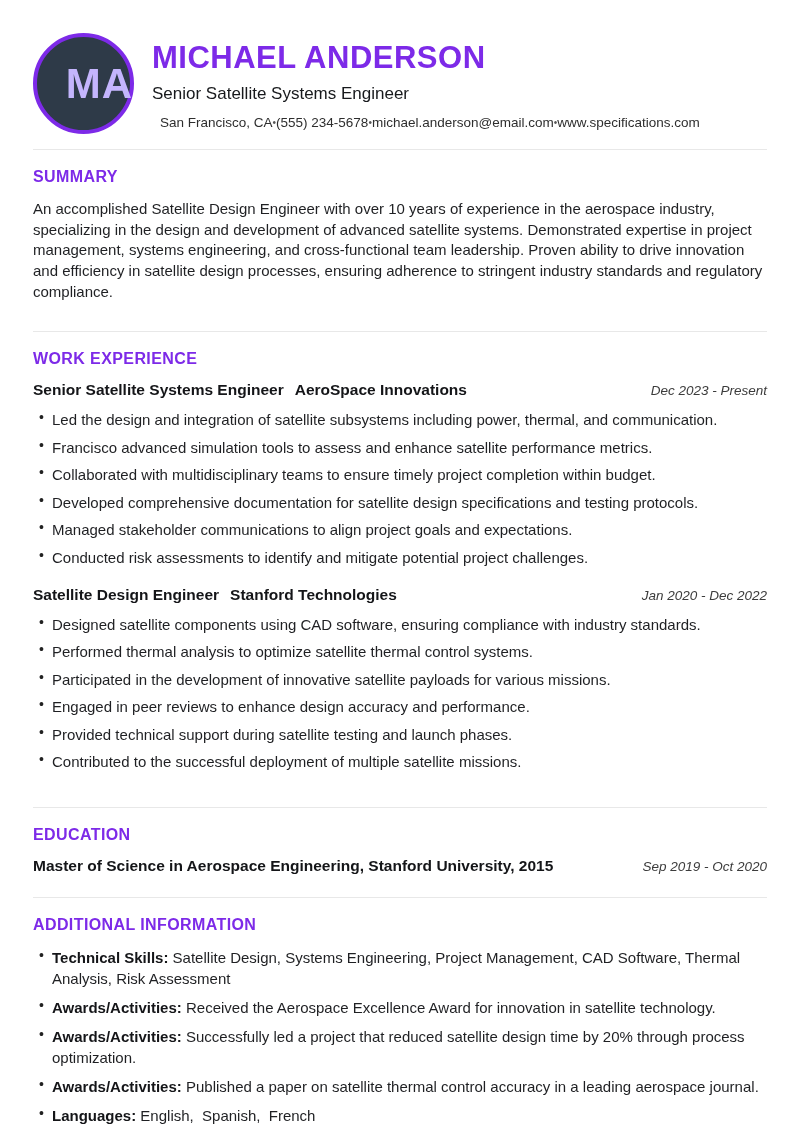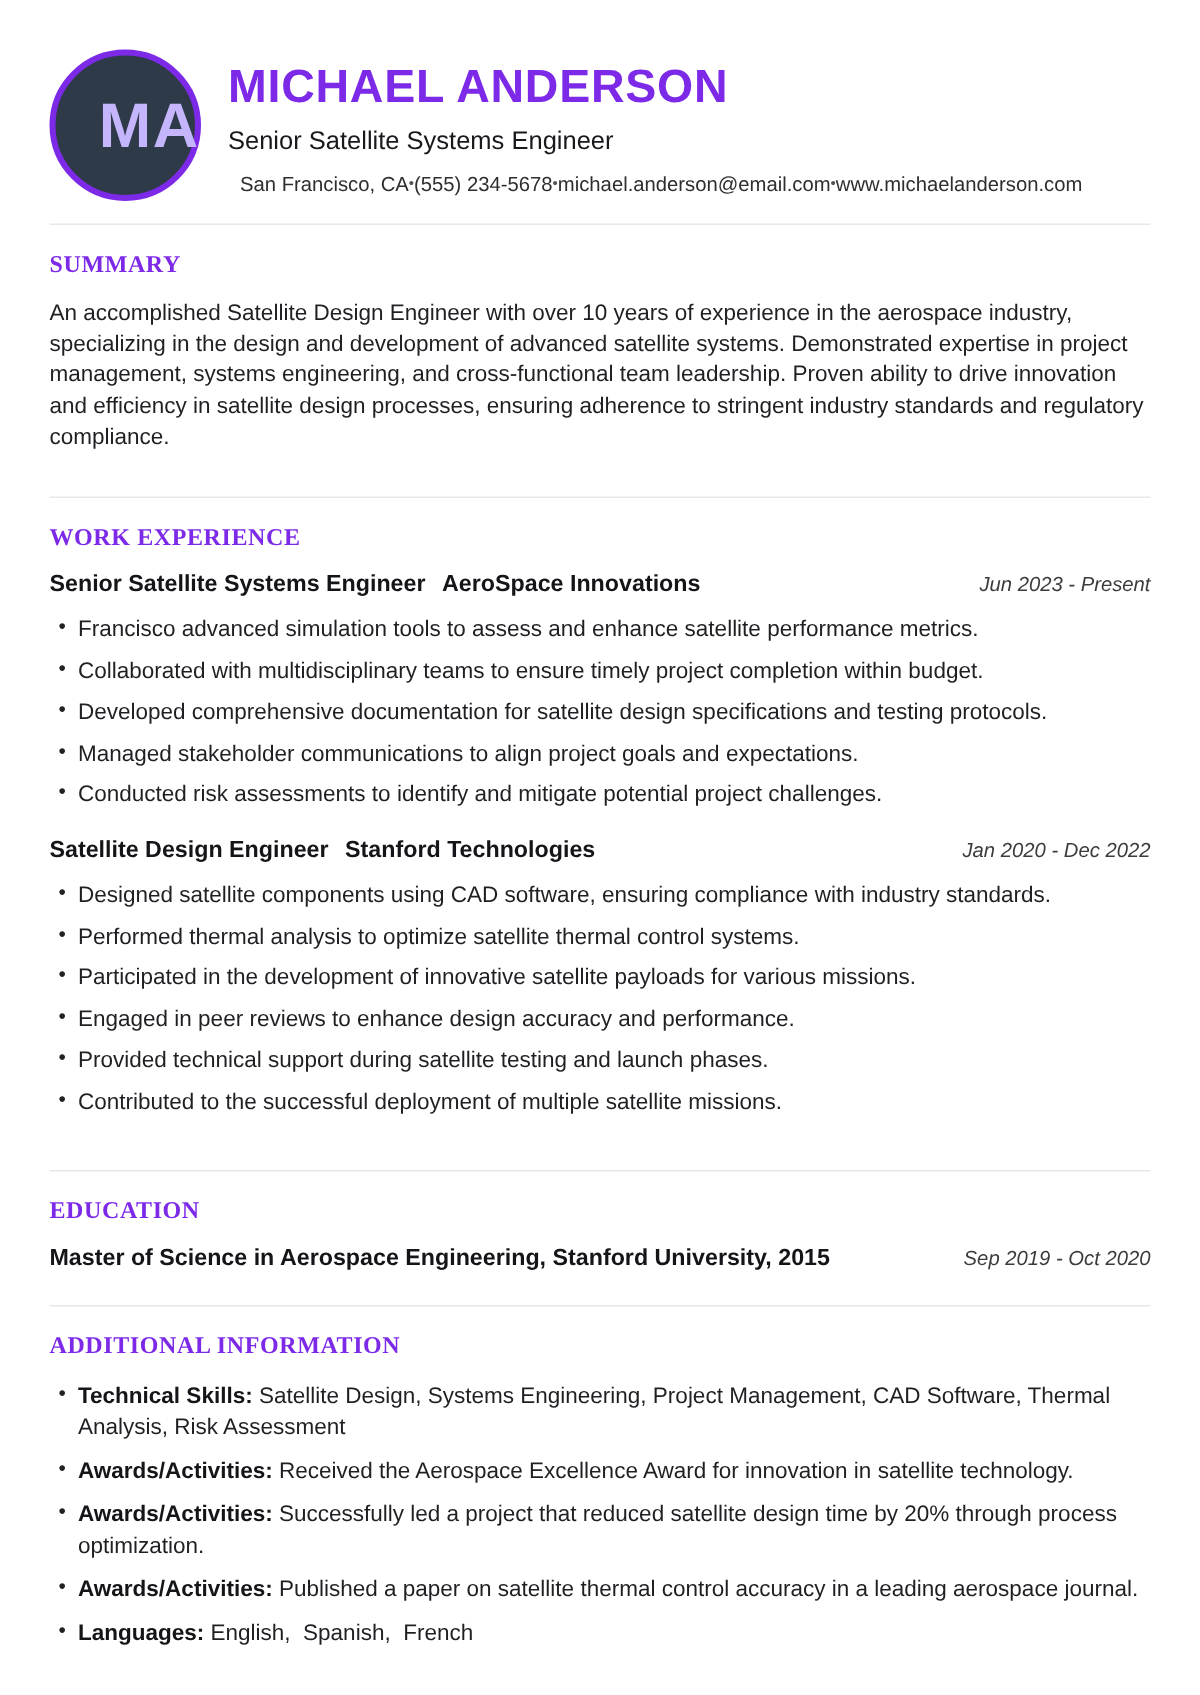--- a/index.html
+++ b/index.html
@@ -43,21 +43,21 @@
     font-size:13.5px;color:#2e2e2e;
   }
   .contact-sep{color:#555;font-size:10px;}
 
   .divider{border:none;border-top:1px solid var(--divider);}
 
   
   .section-heading{
     color:var(--accent);
     font-size:16px;font-weight:700;letter-spacing:.4px;
-    margin-top:18px;margin-bottom:13px;font-family:Liberation Serif, serif;
+    margin-top:18px;margin-bottom:13px;
   }
   .summary-text{
     font-size:15px;line-height:1.38;color:var(--text);
     margin-bottom:17px;
   }
 
   .entry-header{
     display:flex;justify-content:space-between;align-items:baseline;
     margin-top:2px;
     gap:32px;
@@ -101,21 +101,21 @@
     <div class="header-text">
       <div class="name">MICHAEL ANDERSON</div>
       <div class="job-title-header">Senior Satellite Systems Engineer</div>
       <div class="contact-row">
         <span>San Francisco, CA</span>
         <span class="contact-sep">•</span>
         <span>(555) 234-5678</span>
         <span class="contact-sep">•</span>
         <span>michael.anderson@email.com</span>
         <span class="contact-sep">•</span>
-        <span>www.michaelanderson.com</span>
+        <span>www.specifications.com</span>
       </div>
     </div>
   </div>
 
   <hr class="divider">
 
   <div class="section summary">
     <div class="section-heading">SUMMARY</div>
     <p class="summary-text">An accomplished Satellite Design Engineer with over 10 years of experience in the aerospace industry, specializing in the design and development of advanced satellite systems. Demonstrated expertise in project management, systems engineering, and cross-functional team leadership. Proven ability to drive innovation and efficiency in satellite design processes, ensuring adherence to stringent industry standards and regulatory compliance.</p>
   </div>
@@ -123,23 +123,24 @@
   <hr class="divider">
 
   <div class="section experience">
     <div class="section-heading">WORK EXPERIENCE</div>
 
     <div class="job">
       <div class="entry-header">
         <div class="entry-titles">
           <span>Senior Satellite Systems Engineer</span><span class="entry-company">AeroSpace Innovations</span>
         </div>
-        <span class="entry-dates">Jun 2023 - Present</span>
+        <span class="entry-dates">Dec 2023 - Present</span>
       </div>
       <ul class="bullet-list">
+        <li>Led the design and integration of satellite subsystems including power, thermal, and communication.</li>
         <li>Francisco advanced simulation tools to assess and enhance satellite performance metrics.</li>
         <li>Collaborated with multidisciplinary teams to ensure timely project completion within budget.</li>
         <li>Developed comprehensive documentation for satellite design specifications and testing protocols.</li>
         <li>Managed stakeholder communications to align project goals and expectations.</li>
         <li>Conducted risk assessments to identify and mitigate potential project challenges.</li>
       </ul>
     </div>
 
     <div class="job">
       <div class="entry-header">

